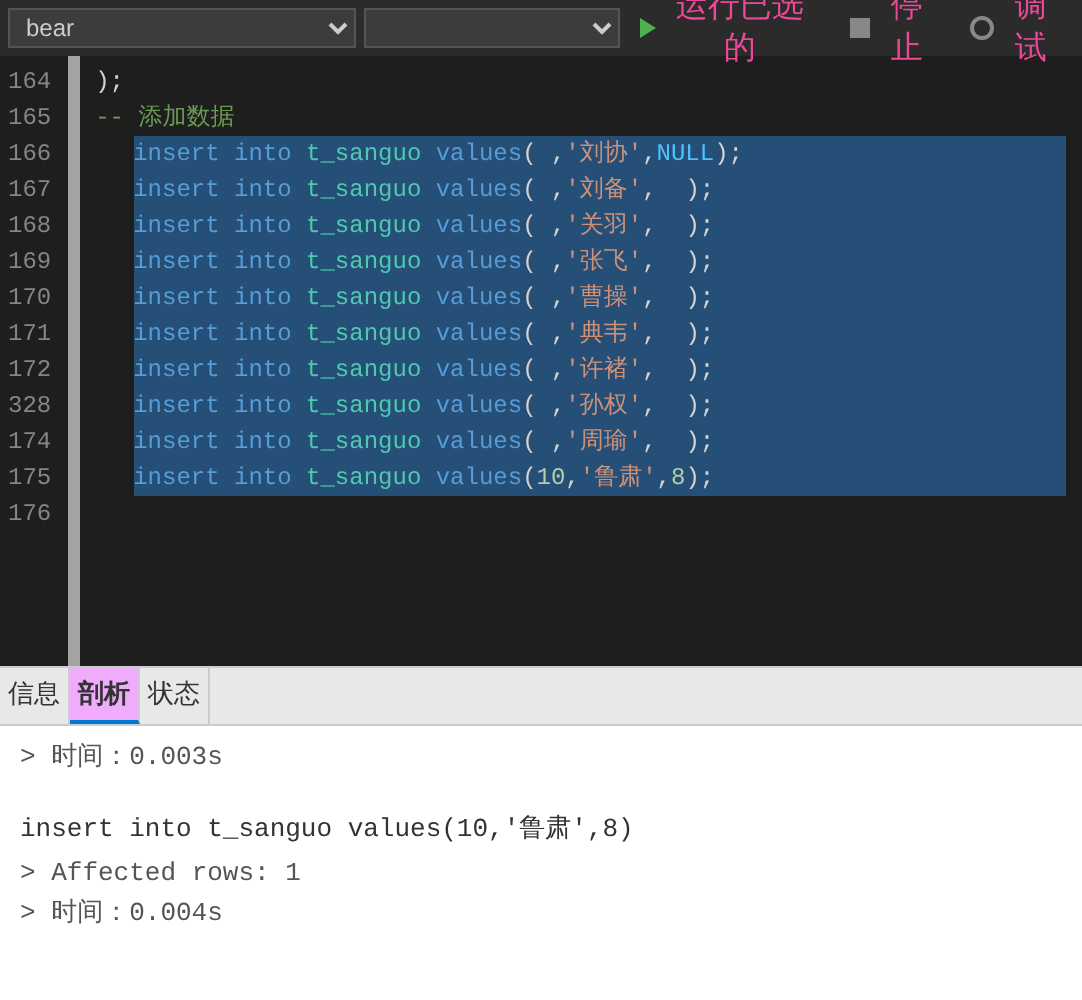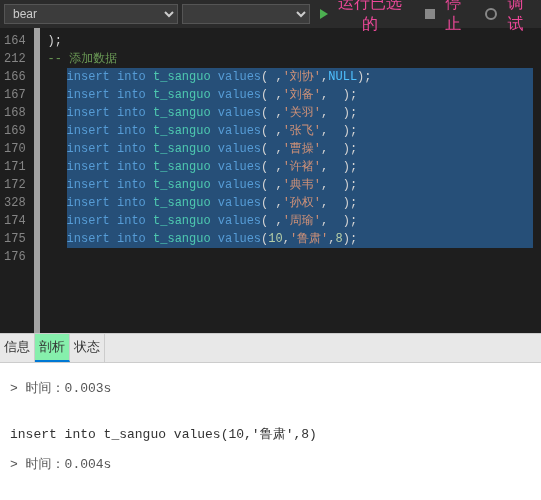--- a/index.html
+++ b/index.html
@@ -115,37 +115,36 @@
       border-bottom: 1px solid #ccc;
     }
     .tab {
       padding: 4px 4px;
       font-size: 13px;
       cursor: pointer;
       border-right: 1px solid #ccc;
       color: #333;
     }
     .tab.active {
-      background: #86efac;
-      font-weight: normal;
+      background: #f0abfc;
+      font-weight: bold;
       border-bottom: 2px solid #0078d4;
     }
 
     
     .output-area {
       background: #fff;
       padding: 6px 10px;
       height: 155px;
       overflow-y: auto;
       font-size: 13px;
       color: #333;
     }
     .output-line {
       line-height: 20px;
-      margin-top: 10px;
     }
     .output-time { color: #555; }
     .output-query { color: #333; margin: 6px 0 2px 0; }
     .output-affected { color: #555; }
   </style>
 </head>
 <body>
 
 <div class="toolbar">
   <select class="toolbar-select narrow">
@@ -164,21 +163,21 @@
   </button>
   <button class="toolbar-btn">
     <span class="debug-icon"></span>
     <span>调试</span>
   </button>
 </div>
 
 <div class="code-editor">
   <div class="line-numbers">
     <div class="line-number">164</div>
-    <div class="line-number">212</div>
+    <div class="line-number">165</div>
     <div class="line-number">166</div>
     <div class="line-number">167</div>
     <div class="line-number">168</div>
     <div class="line-number">169</div>
     <div class="line-number">170</div>
     <div class="line-number">171</div>
     <div class="line-number">172</div>
     <div class="line-number">328</div>
     <div class="line-number">174</div>
     <div class="line-number">175</div>
@@ -193,23 +192,23 @@
     <div class="code-line selected"><span class="kw">insert into</span> <span class="tbl">t_sanguo</span> <span class="kw">values</span><span class="punc">(</span> <span class="punc">,</span><span class="str">'刘协'</span><span class="punc">,</span><span class="kw2">NULL</span><span class="punc">);</span></div>
 
     <div class="code-line selected"><span class="kw">insert into</span> <span class="tbl">t_sanguo</span> <span class="kw">values</span><span class="punc">(</span> <span class="punc">,</span><span class="str">'刘备'</span><span class="punc">,</span>  <span class="punc">);</span></div>
 
     <div class="code-line selected"><span class="kw">insert into</span> <span class="tbl">t_sanguo</span> <span class="kw">values</span><span class="punc">(</span> <span class="punc">,</span><span class="str">'关羽'</span><span class="punc">,</span>  <span class="punc">);</span></div>
 
     <div class="code-line selected"><span class="kw">insert into</span> <span class="tbl">t_sanguo</span> <span class="kw">values</span><span class="punc">(</span> <span class="punc">,</span><span class="str">'张飞'</span><span class="punc">,</span>  <span class="punc">);</span></div>
 
     <div class="code-line selected"><span class="kw">insert into</span> <span class="tbl">t_sanguo</span> <span class="kw">values</span><span class="punc">(</span> <span class="punc">,</span><span class="str">'曹操'</span><span class="punc">,</span>  <span class="punc">);</span></div>
 
+    <div class="code-line selected"><span class="kw">insert into</span> <span class="tbl">t_sanguo</span> <span class="kw">values</span><span class="punc">(</span> <span class="punc">,</span><span class="str">'典韦'</span><span class="punc">,</span>  <span class="punc">);</span></div>
+
     <div class="code-line selected"><span class="kw">insert into</span> <span class="tbl">t_sanguo</span> <span class="kw">values</span><span class="punc">(</span> <span class="punc">,</span><span class="str">'许褚'</span><span class="punc">,</span>  <span class="punc">);</span></div>
-
-    <div class="code-line selected"><span class="kw">insert into</span> <span class="tbl">t_sanguo</span> <span class="kw">values</span><span class="punc">(</span> <span class="punc">,</span><span class="str">'典韦'</span><span class="punc">,</span>  <span class="punc">);</span></div>
 
     <div class="code-line selected"><span class="kw">insert into</span> <span class="tbl">t_sanguo</span> <span class="kw">values</span><span class="punc">(</span> <span class="punc">,</span><span class="str">'孙权'</span><span class="punc">,</span>  <span class="punc">);</span></div>
 
     <div class="code-line selected"><span class="kw">insert into</span> <span class="tbl">t_sanguo</span> <span class="kw">values</span><span class="punc">(</span> <span class="punc">,</span><span class="str">'周瑜'</span><span class="punc">,</span>  <span class="punc">);</span></div>
 
     <div class="code-line selected"><span class="kw">insert into</span> <span class="tbl">t_sanguo</span> <span class="kw">values</span><span class="punc">(</span><span class="num">10</span><span class="punc">,</span><span class="str">'鲁肃'</span><span class="punc">,</span><span class="num">8</span><span class="punc">);</span></div>
 
     <div class="code-line">&nbsp;</div>
   </div>
 </div>
@@ -217,14 +216,15 @@
 <div class="tabs">
   <div class="tab">信息</div>
   <div class="tab active">剖析</div>
   <div class="tab">状态</div>
 </div>
 
 <div class="output-area">
   <div class="output-line output-time">&gt; 时间：0.003s</div>
   <div class="output-line" style="height:10px;"></div>
   <div class="output-line output-query">insert into t_sanguo values(10,'鲁肃',8)</div>
+  <div class="output-line output-affected">&gt; Affected rows: 1</div>
   <div class="output-line output-time">&gt; 时间：0.004s</div>
 </div>
 
 </body></html>

